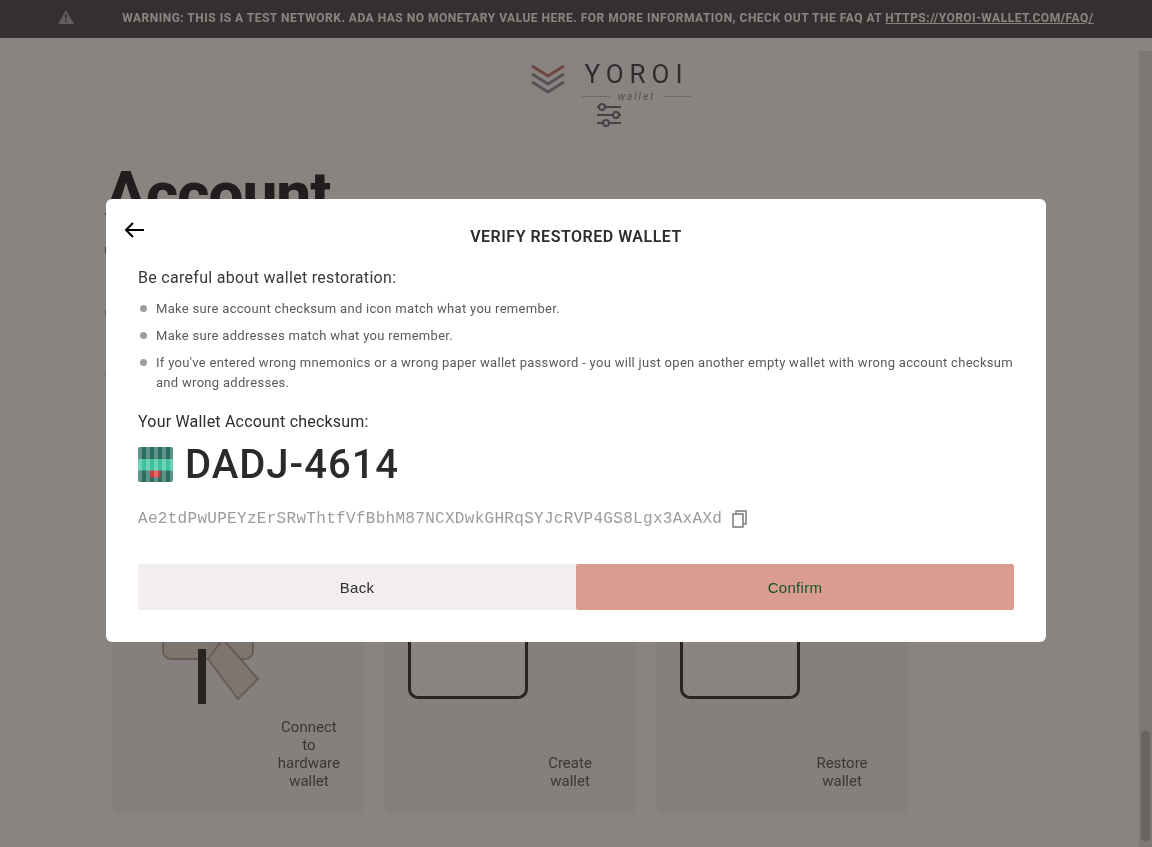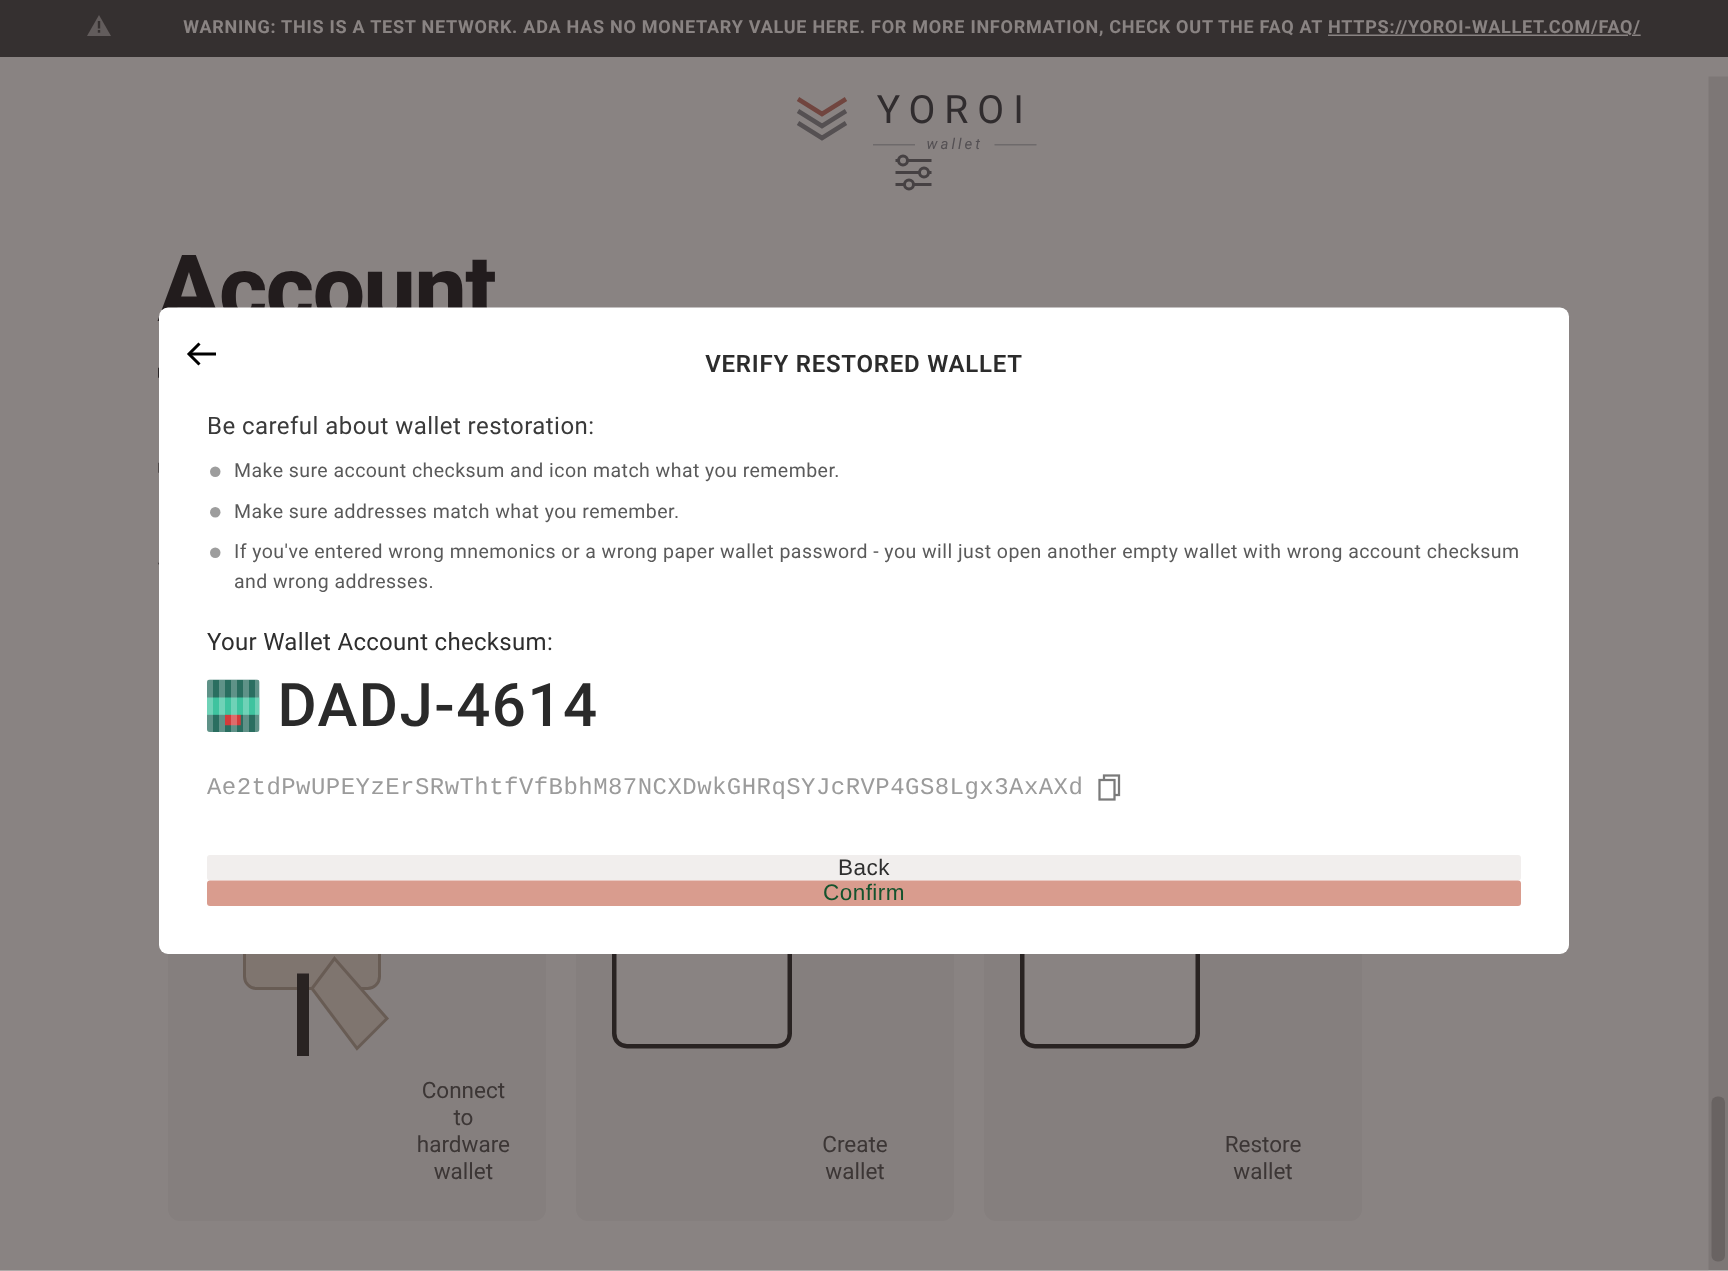--- a/index.html
+++ b/index.html
@@ -247,21 +247,20 @@
   .address {
     font-family: "SFMono-Regular", Consolas, "Liberation Mono", Menlo, monospace;
     font-size: 16px;
     color: #9b9b9b;
     letter-spacing: 0.3px;
     word-break: break-all;
   }
   .copy-btn { cursor: pointer; flex-shrink:0; }
   .modal-buttons {
     display: flex;
-    flex-direction: column;
   }
   .btn {
     flex: 1;
     height: 46px;
     border: none;
     border-radius: 2px;
     font-size: 15px;
     cursor: pointer;
     letter-spacing: 0.3px;
   }

